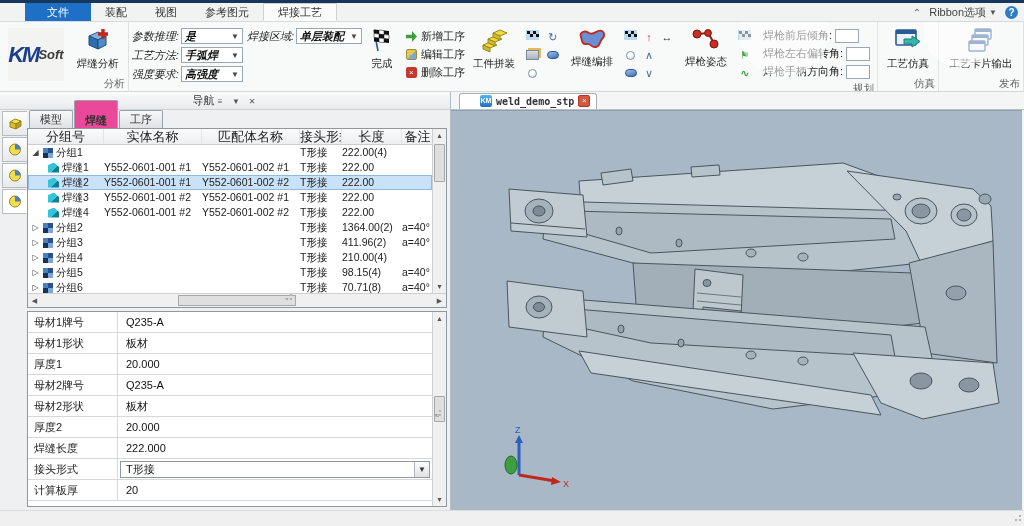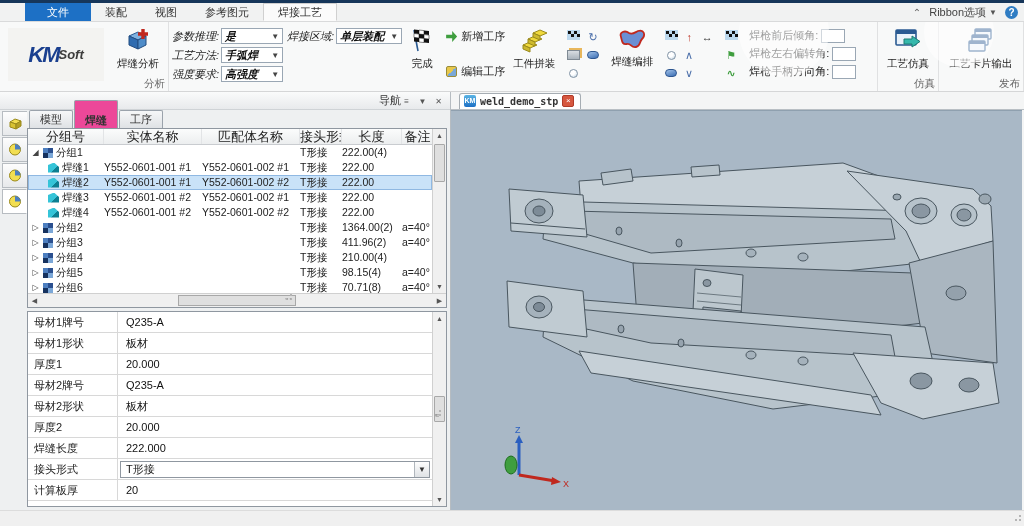--- a/index.html
+++ b/index.html
@@ -30,21 +30,21 @@
   .rgroup-label{height:14px;text-align:right;color:#666;font-size:10.5px;}
   .bigbtn{width:54px;display:flex;flex-direction:column;align-items:center;gap:2px;padding-top:3px;cursor:default;}
   .bigbtn .cap{font-size:10.5px;color:#222;white-space:nowrap;}
   .param-col{display:flex;flex-direction:column;gap:3px;padding-top:4px;}
   .param-row{display:flex;align-items:center;gap:2px;font-style:italic;}
   .param-label{color:#222;white-space:nowrap;}
   .combo{background:#fff;border:1px solid #9aa7b4;height:16px;display:flex;align-items:center;justify-content:space-between;padding:0 3px;font-weight:bold;color:#111;}
   .combo .car{font-size:8px;color:#444;font-weight:normal;}
   .w62{width:62px;} .w66{width:66px;}
   .region-col{padding-top:4px;margin-left:4px;}
-  .ops-col{display:flex;flex-direction:column;gap:20px;padding:5px 2px 0 4px;}
+  .ops-col{display:flex;flex-direction:column;gap:3px;padding:5px 2px 0 4px;}
   .op-row{display:flex;align-items:center;gap:4px;white-space:nowrap;}
   .op-ico{width:11px;height:11px;border-radius:2px;display:inline-block;}
   .op-ico.i0{background:#3f9e3f;clip-path:polygon(0 35%,55% 35%,55% 0,100% 50%,55% 100%,55% 65%,0 65%);}
   .op-ico.i1{background:linear-gradient(135deg,#e8c84a 50%,#7aa8d8 50%);border:1px solid #998c3a;}
   .op-ico.i2{background:#c23a2e;color:#fff;font-size:8px;line-height:11px;text-align:center;}
   .mini-grid{display:grid;grid-auto-rows:18px;align-items:center;justify-items:center;padding-top:4px;margin:0 2px;}
   .g2{grid-template-columns:20px 20px;}
   .g3{grid-template-columns:20px 16px 20px;}
   .g1{grid-template-columns:20px;}
   .pill{width:12px;height:8px;border-radius:4px;background:linear-gradient(160deg,#9fc0e8,#3d6fb4);border:1px solid #2d5690;}
@@ -52,21 +52,21 @@
   .sym{font-size:11px;color:#4a6ea9;line-height:1;}
   .sym.red{color:#c0392b;} .sym.dark{color:#333;} .sym.green{color:#3f9e3f;font-weight:bold;}
   .stackico{width:13px;height:10px;background:linear-gradient(#d8dde2,#aab4bd);border:1px solid #7f8a94;box-shadow:2px -2px 0 #e8b75c;}
   .angles-col{display:flex;flex-direction:column;gap:3px;padding:4px 4px 0 6px;}
   .angle-row{display:flex;align-items:center;gap:3px;white-space:nowrap;}
   .angle-row input{width:24px;height:14px;border:1px solid #9aa7b4;background:#fff;font-size:10px;}
 
   
   .main{display:flex;height:418px;}
   .nav-panel{width:451px;background:#eef0f1;border-right:1px solid #b6bcc1;display:flex;flex-direction:column;}
-  .nav-title{height:18px;background:linear-gradient(#fafbfb,#e8eaec);border-bottom:1px solid #cfd3d6;display:flex;align-items:center;justify-content:flex-end;padding:0 6px;color:#333;}
+  .nav-title{height:18px;background:linear-gradient(#fafbfb,#e8eaec);border-bottom:1px solid #cfd3d6;display:flex;align-items:center;justify-content:center;padding:0 6px;color:#333;}
   .nav-title-btns{display:flex;gap:5px;}
   .nt-btn{width:11px;height:11px;font-size:8px;line-height:11px;text-align:center;color:#555;border:1px solid transparent;}
   .nav-body{flex:1;display:flex;min-height:0;}
   .nav-strip{width:27px;display:flex;flex-direction:column;}
   .strip-btn{height:25px;border:1px solid #b7bcc1;border-right:none;margin:1px 0 0 2px;background:linear-gradient(#fdfdfd,#e7e9eb);display:flex;align-items:center;justify-content:center;}
   .strip-btn.active{background:#fff;border-right:1px solid #fff;}
   .nav-content{flex:1;display:flex;flex-direction:column;min-width:0;padding:0 3px 3px 0;}
   .nav-tabs{height:18px;display:flex;align-items:flex-end;gap:1px;padding-left:2px;}
   .ntab{padding:1px 10px;border:1px solid #9aa2ab;border-bottom:none;background:linear-gradient(#f6f7f8,#dfe2e5);border-radius:2px 2px 0 0;color:#333;}
   .ntab.active{background:#ec4899;position:relative;top:1px;padding-top:12px;font-weight:bold;}
@@ -97,21 +97,21 @@
   .prop-cols{flex:1;min-width:0;overflow:hidden;}
   .p-row{display:grid;grid-template-columns:90px 1fr;height:21px;border-bottom:1px solid #d8d8d8;align-items:center;}
   .p-label{padding-left:6px;color:#222;border-right:1px solid #d8d8d8;height:100%;display:flex;align-items:center;}
   .p-value{padding-left:8px;color:#111;}
   .p-combo{margin:1px 2px;height:17px;border:1px solid #8f97a0;display:flex;align-items:center;justify-content:space-between;padding-left:5px;}
   .p-combo .dbtn{width:15px;height:15px;background:linear-gradient(#fdfdfd,#dfe2e5);border-left:1px solid #b0b6bc;font-size:8px;color:#333;display:flex;align-items:center;justify-content:center;}
 
   
   .viewport{flex:1;display:flex;flex-direction:column;background:#f4f5f5;}
   .doc-tabbar{height:18px;background:#f4f5f5;border-bottom:1px solid #b9bfc4;display:flex;align-items:flex-end;padding-left:8px;}
-  .doc-tab{display:flex;align-items:center;gap:4px;background:#fff;border:1px solid #a6adb3;border-bottom:none;border-radius:3px 3px 0 0;padding:1px 6px 2px 4px;}
+  .doc-tab{display:flex;align-items:center;gap:4px;background:#fff;border:1px solid #a6adb3;border-bottom:none;border-radius:3px 3px 0 0;padding:1px 6px 2px 20px;}
   .doc-tab .km{width:12px;height:12px;background:linear-gradient(#5ab4e4,#1d70c5);border-radius:2px;color:#fff;font-size:7px;font-weight:bold;text-align:center;line-height:12px;}
   .doc-tab .name{font-family:"DejaVu Sans Mono",monospace;font-weight:bold;font-size:10px;color:#333;}
   .doc-tab .close{width:12px;height:12px;background:#d6573f;border:1px solid #b03a28;border-radius:2px;color:#fff;font-size:8px;line-height:10px;text-align:center;}
   .canvas{flex:1;background:#a9b8c6;position:relative;border-top:1px solid #8fa0af;margin-right:2px;}
   .canvas svg{position:absolute;left:0;top:0;}
 
   
   .statusbar{height:16px;background:#f0f0f0;border-top:1px solid #dcdcdc;position:relative;}
   .grip{position:absolute;right:2px;bottom:2px;width:10px;height:10px;background:
     radial-gradient(circle at 80% 20%,#b5b5b5 1px,transparent 1.4px),
@@ -279,20 +279,32 @@
                 <rect x="10" y="4" width="3" height="3" fill="#111"></rect>
               </svg></span>
           <span class="sym red">↑</span>
           <span class="sym dark">↔</span>
           <span class="ball"></span>
           <span class="sym">∧</span>
           <span></span>
           <span class="pill"></span>
           <span class="sym">∨</span>
           <span></span>
+        </div>
+        <div class="bigbtn">
+          <span>
+            <svg width="30" height="24" viewBox="0 0 30 24">
+              <line x1="6" y1="7" x2="17" y2="6" stroke="#8a1f16" stroke-width="2"></line>
+              <line x1="17" y1="6" x2="23" y2="16" stroke="#8a1f16" stroke-width="2"></line>
+              <circle cx="6" cy="7" r="4" fill="#cc2d20" stroke="#7e150d"></circle>
+              <circle cx="17" cy="6" r="3.4" fill="#cc2d20" stroke="#7e150d"></circle>
+              <circle cx="23" cy="17" r="4" fill="#cc2d20" stroke="#7e150d"></circle>
+            </svg>
+          </span>
+          <span class="cap">焊枪姿态</span>
         </div>
         <div class="mini-grid g1">
           <span><svg width="13" height="12" viewBox="0 0 13 12">
                 <rect x="0" y="0" width="13" height="10" fill="#bcd9ef"></rect>
                 <rect x="1" y="1" width="3" height="3" fill="#111"></rect>
                 <rect x="7" y="1" width="3" height="3" fill="#111"></rect>
                 <rect x="4" y="4" width="3" height="3" fill="#111"></rect>
                 <rect x="10" y="4" width="3" height="3" fill="#111"></rect>
               </svg></span>
           <span class="sym green">⚑</span>

